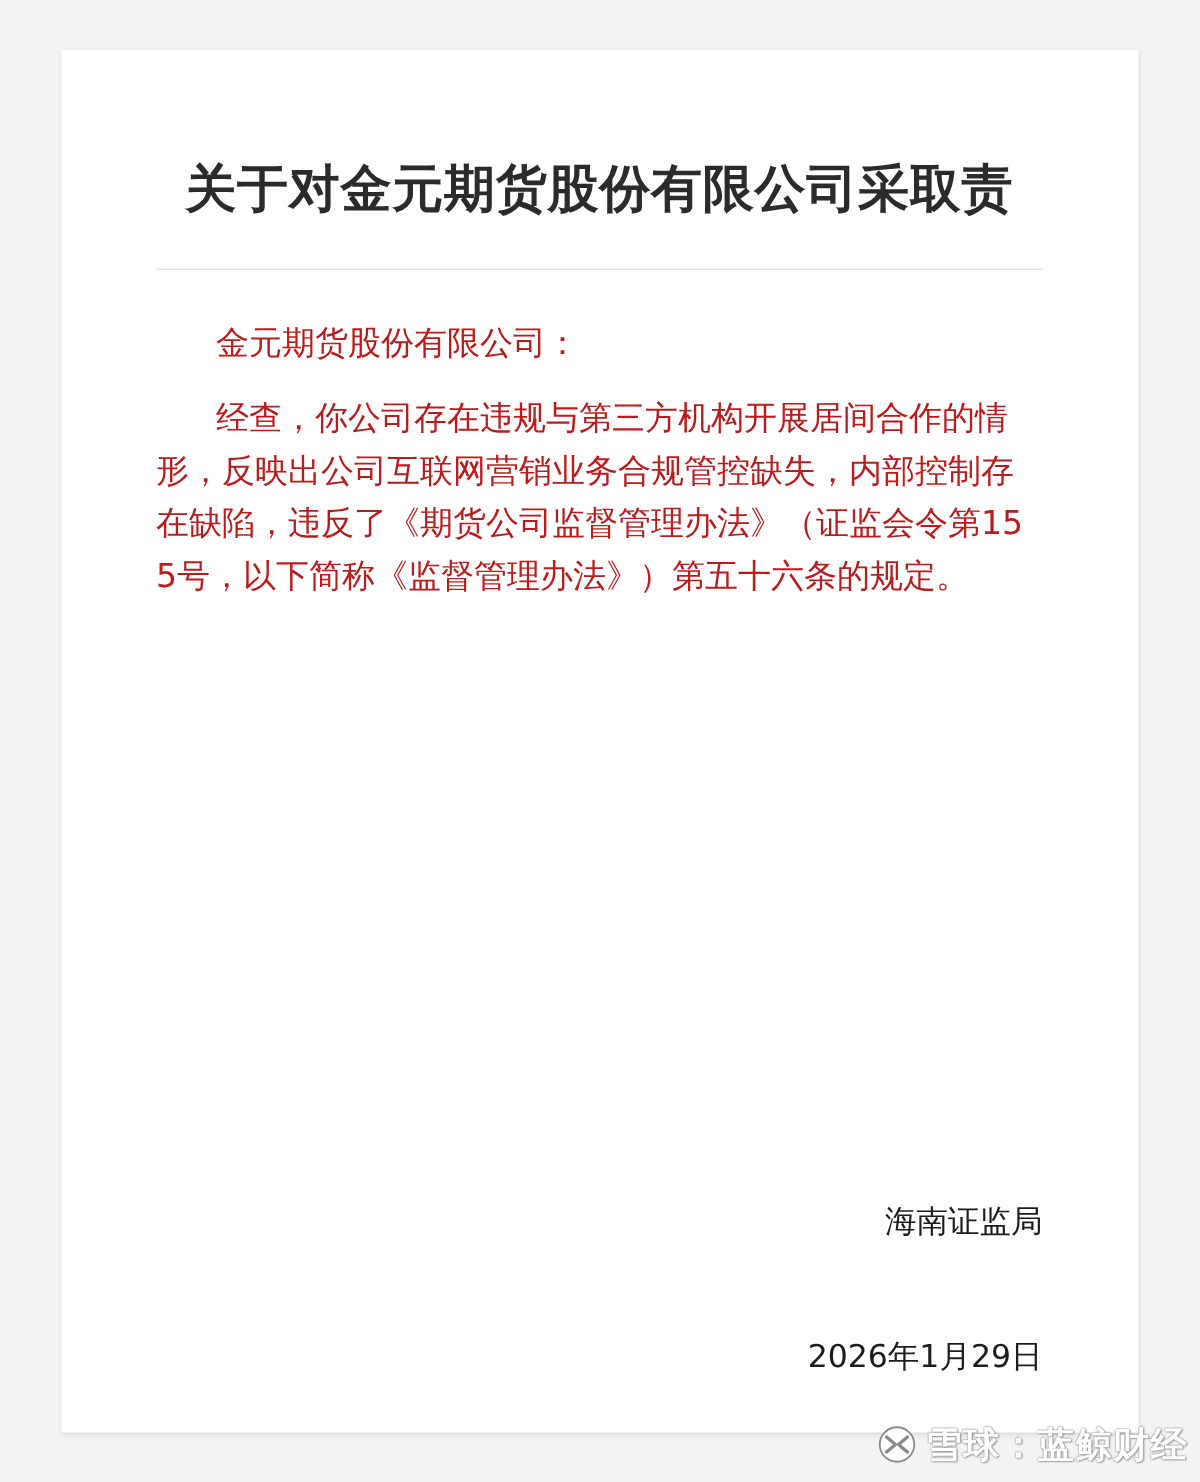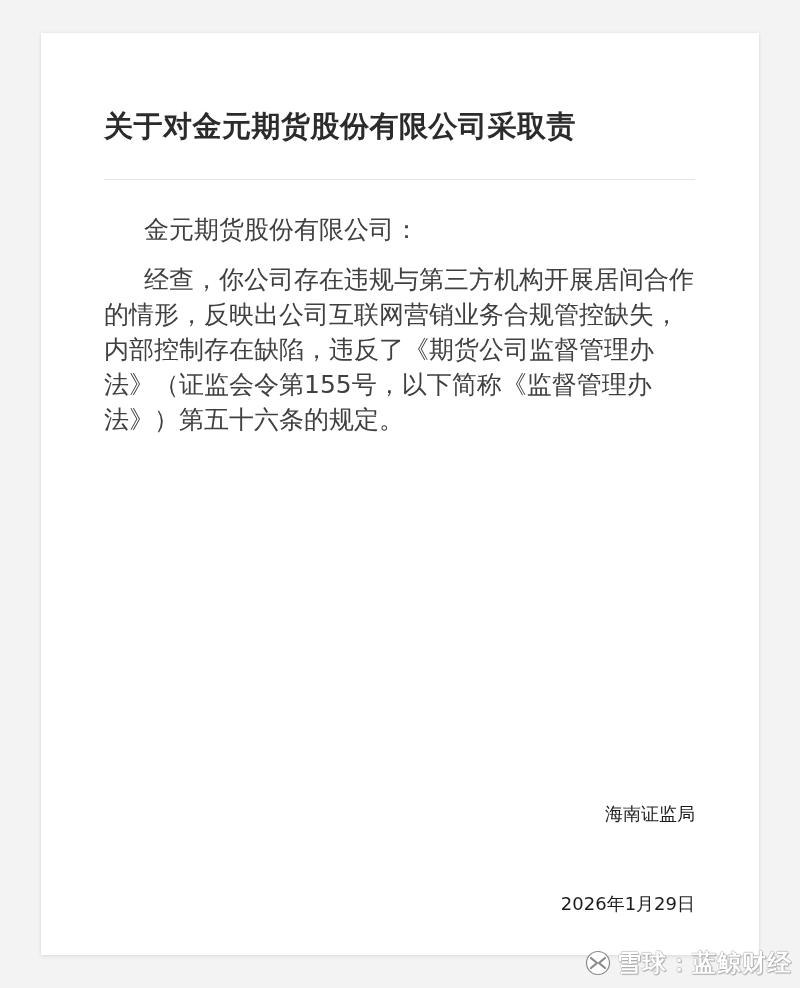--- a/index.html
+++ b/index.html
@@ -26,55 +26,56 @@
   }
   .content {
     position: absolute;
     left: 63px;
     top: 0;
     width: 591px;
   }
   .title {
     margin: 0;
     padding-top: 60px;
-    font-size: 29px;
+    text-align: center;
+    font-size: 34px;
     font-weight: bold;
     line-height: 66px;
     color: #2b2b2b;
     letter-spacing: 0.5px;
   }
   .title-line {
     display: block;
     white-space: nowrap;
   }
   .divider {
     margin-top: 20px;
     height: 0;
     border-top: 1.5px solid #e4e4e4;
   }
   .body-text {
     margin-top: 32px;
   }
   .para {
     margin: 0 0 15px 0;
-    font-size: 25px;
+    font-size: 22px;
     line-height: 35px;
     text-indent: 40px;
-    color: #404040;
+    color: #b91c1c;
     text-align: left;
     word-break: break-all;
   }
   .salutation {
     margin-bottom: 15px;
   }
   .signature {
     position: absolute;
     right: 0;
     text-align: right;
-    font-size: 18px;
+    font-size: 21px;
     line-height: 30px;
     color: #1c1c1c;
     white-space: nowrap;
   }
   .sig-org { top: 766px; }
   .sig-date { top: 856px; }
 
   .watermark {
     position: absolute;
     left: 585px;

